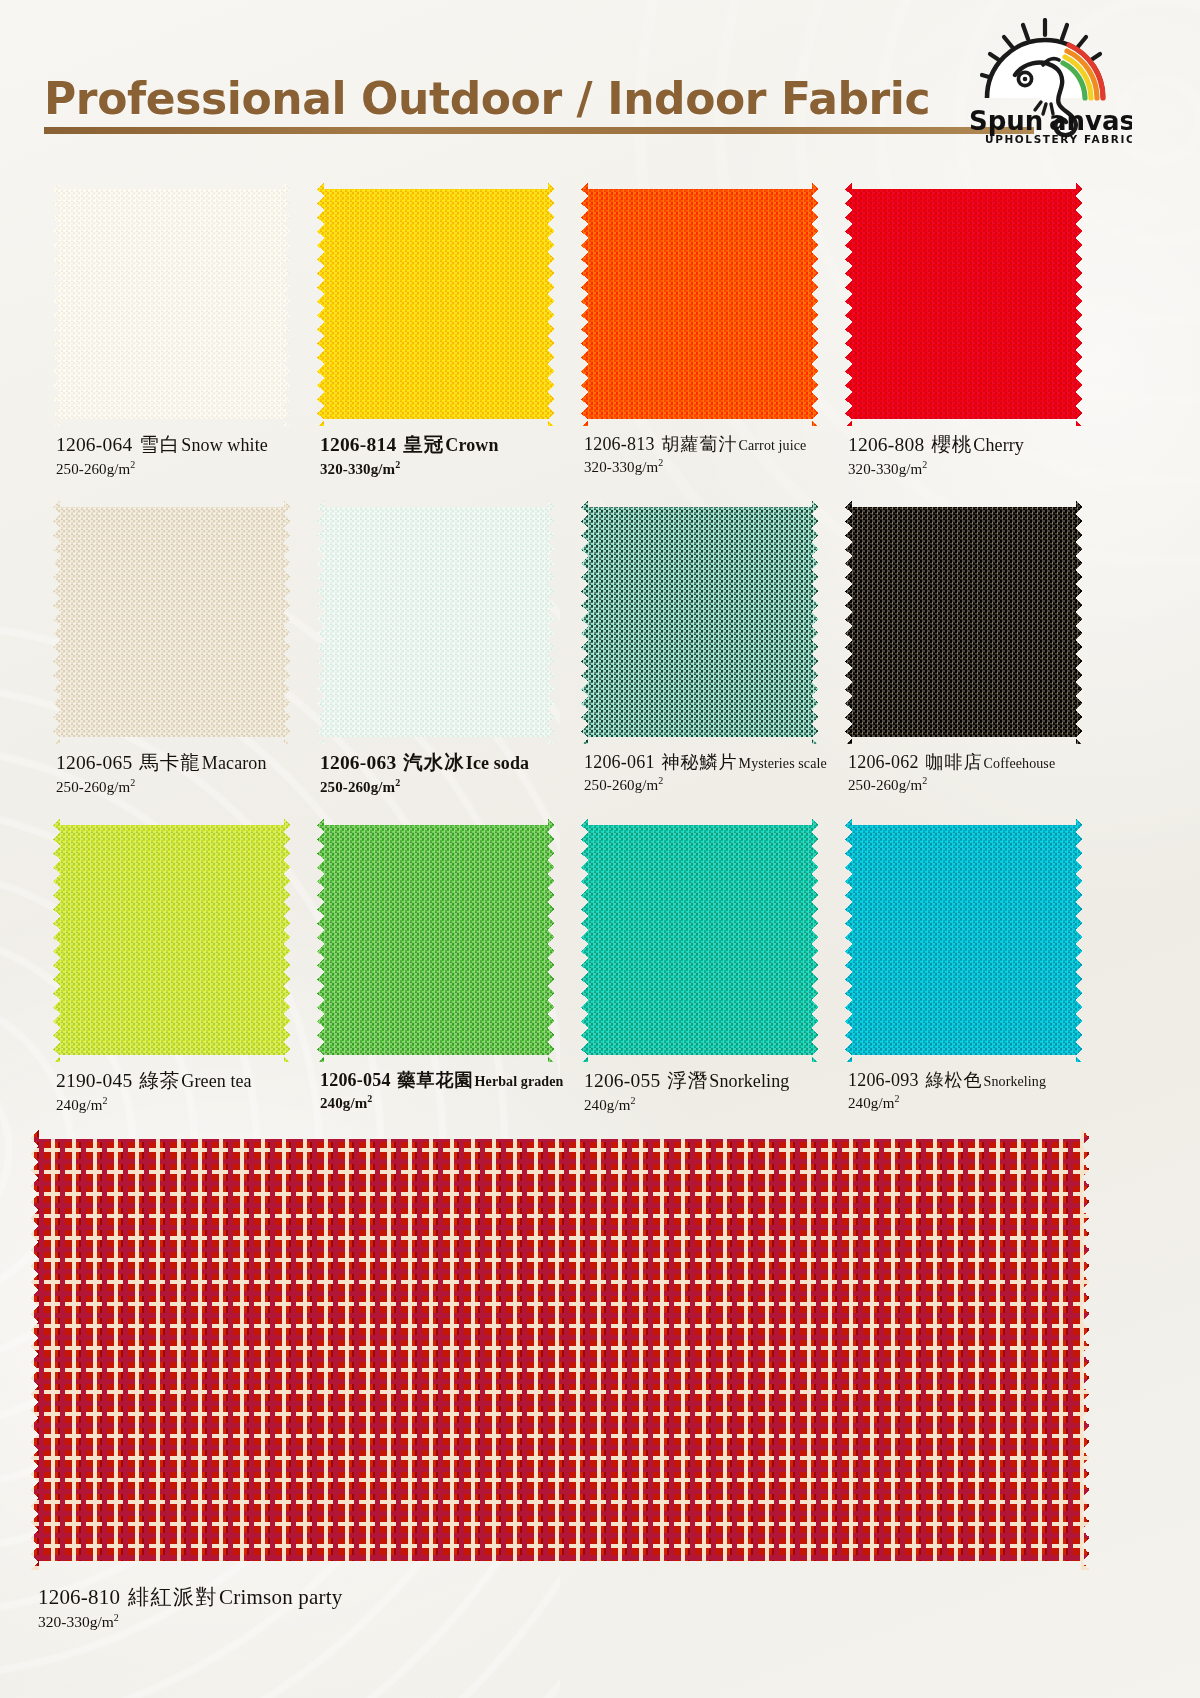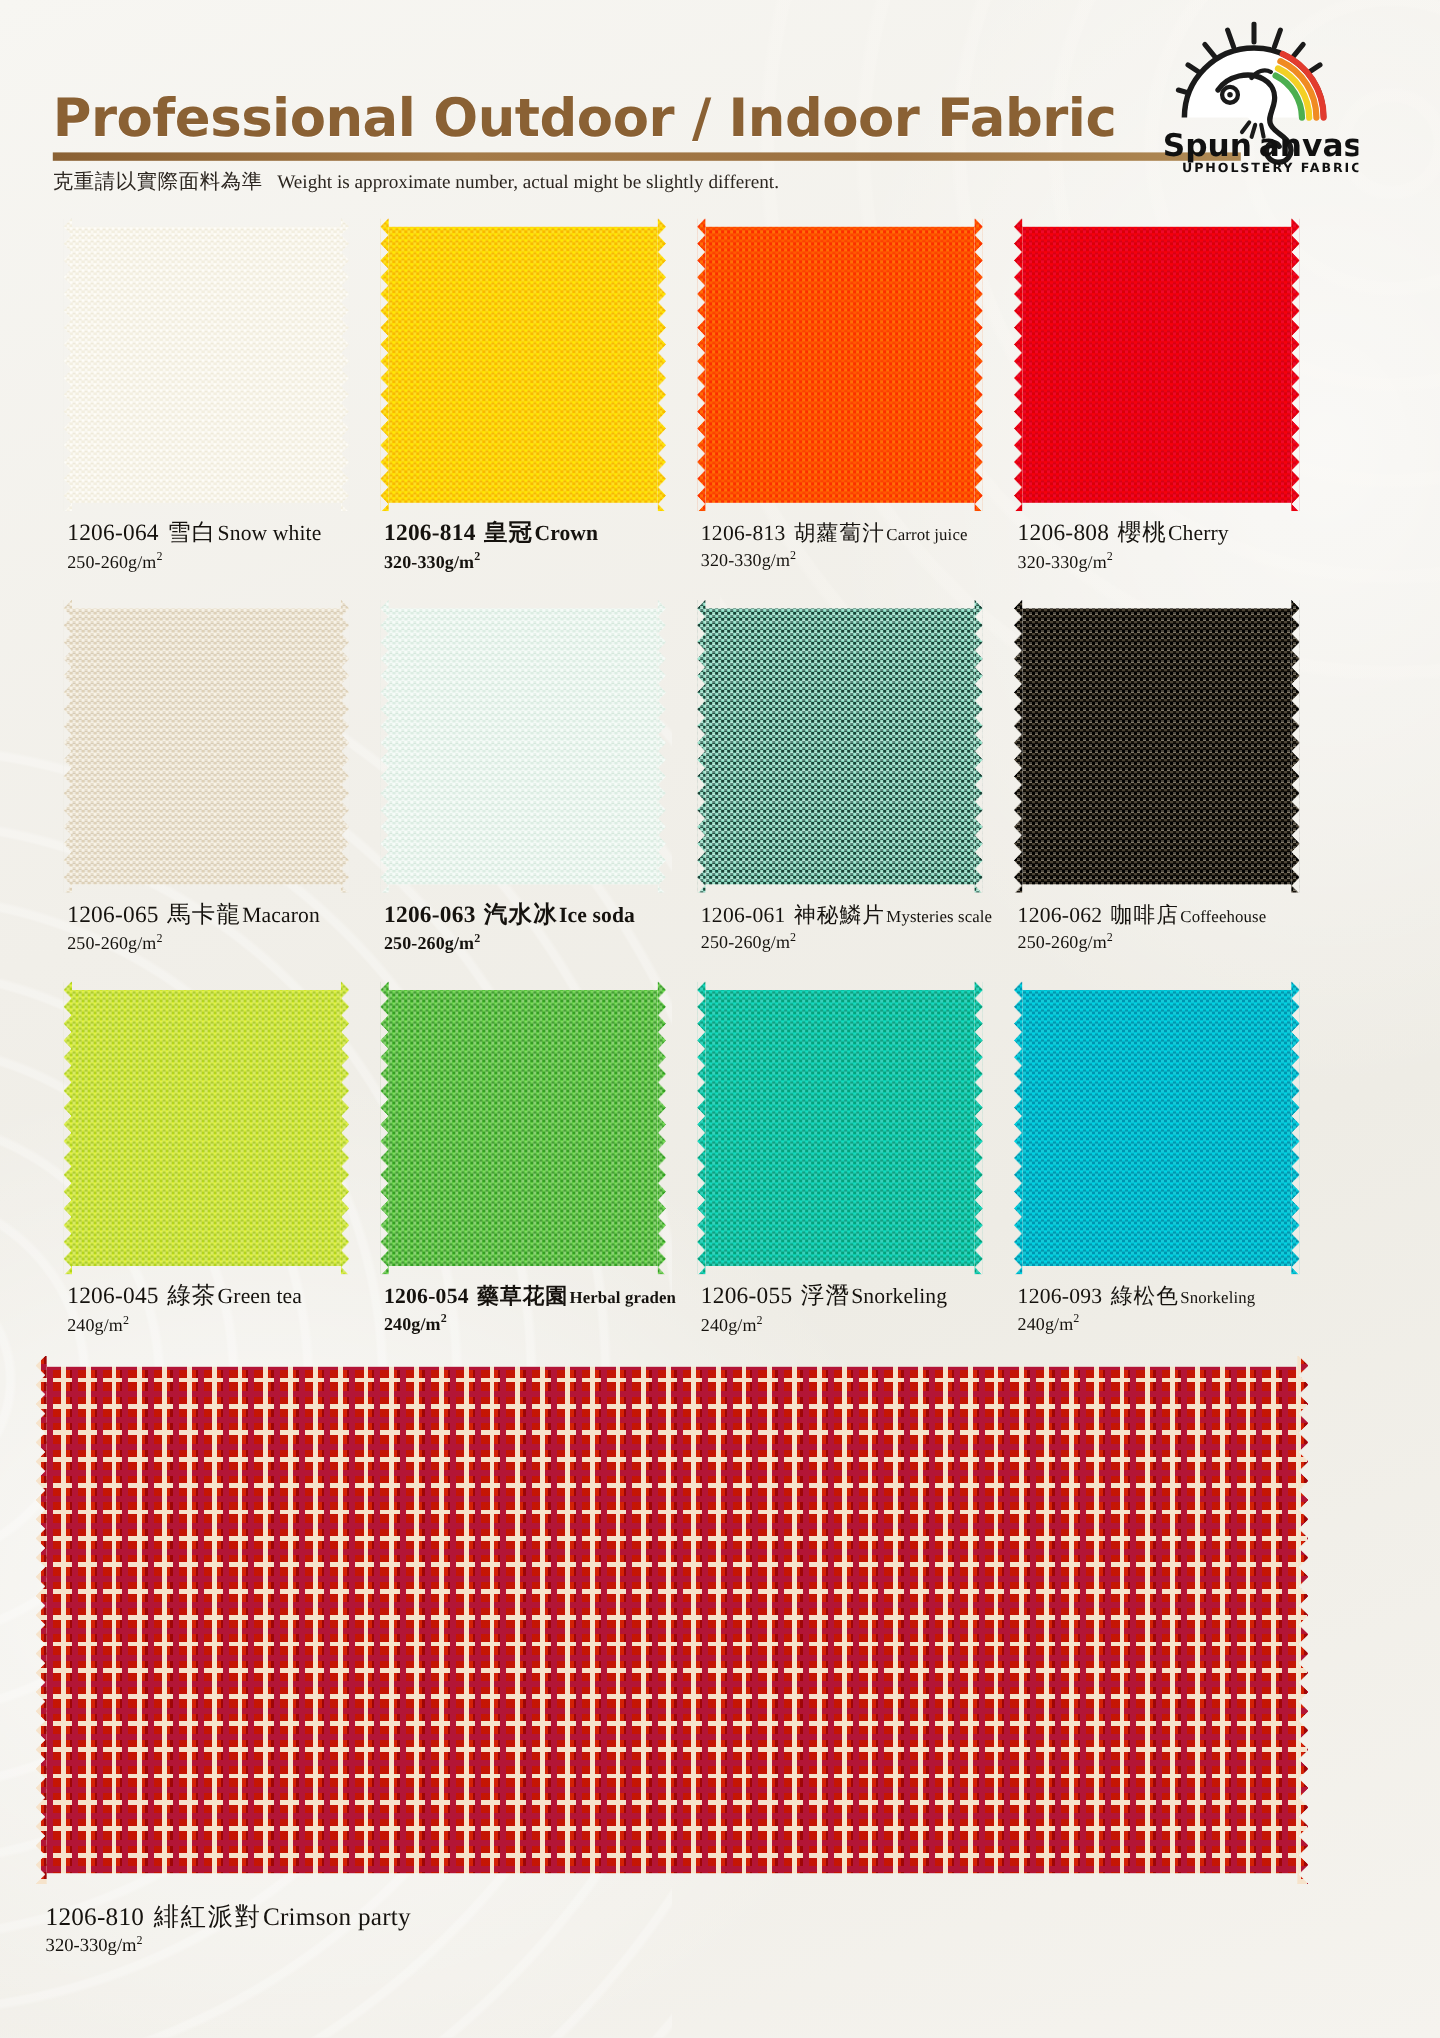--- a/index.html
+++ b/index.html
@@ -220,23 +220,20 @@
 <div class="page"></div>
 
 <div class="content">
 
   <div class="header">
 
     <div class="title">Professional Outdoor / Indoor Fabric</div>
 
     <div class="rule"></div>
 
-    <div class="subnote">
-      <span class="cn">克重請以實際面料為準</span><span class="en">Weight is approximate number, actual might be slightly different.</span>
-    </div>
 
     <div class="logo">
       <svg viewBox="0 0 175 128" xmlns="http://www.w3.org/2000/svg">
 
         <g stroke="#1a1a1a" stroke-width="4.2" stroke-linecap="round" fill="none">
           <line x1="88" y1="2" x2="88" y2="17"></line>
           <line x1="66" y1="7" x2="71" y2="21"></line>
           <line x1="110" y1="7" x2="105" y2="21"></line>
           <line x1="47" y1="19" x2="56" y2="30"></line>
           <line x1="129" y1="19" x2="120" y2="30"></line>
@@ -390,21 +387,21 @@
 
     <div class="row">
       <div class="cell c0">
         <div class="swatch-wrap">
           <div class="swatch">
               <div class="weave" style="background: repeating-linear-gradient(90deg, rgb(138, 161, 67) 0px, rgb(138, 161, 67) 2.2px, rgba(0, 0, 0, 0) 2.2px, rgba(0, 0, 0, 0) 5px), repeating-linear-gradient(0deg, rgb(198, 213, 136) 0px, rgb(198, 213, 136) 2.2px, rgba(0, 0, 0, 0) 2.2px, rgba(0, 0, 0, 0) 5px), repeating-conic-gradient(rgb(198, 213, 136) 0%, rgb(198, 213, 136) 25%, rgb(138, 161, 67) 0%, rgb(138, 161, 67) 50%) 0px 0px / 5px 5px, rgb(168, 189, 94); background-blend-mode: soft-light, soft-light, overlay, normal; opacity: 1;"></div>
             </div>
         </div>
         <div class="label">
           <div class="line1">
-            <span class="code">1206-045</span><span class="cnname">綠茶</span><span class="enname">Green tea</span>
+            <span class="code">2190-045</span><span class="cnname">綠茶</span><span class="enname">Green tea</span>
           </div>
           <div class="line2"><span>240g/m</span><sup>2</sup></div>
         </div>
       </div>
 
       <div class="cell c1">
         <div class="swatch-wrap">
           <div class="swatch">
               <div class="weave" style="background: repeating-linear-gradient(90deg, rgb(82, 127, 72) 0px, rgb(82, 127, 72) 2.2px, rgba(0, 0, 0, 0) 2.2px, rgba(0, 0, 0, 0) 5px), repeating-linear-gradient(0deg, rgb(157, 193, 147) 0px, rgb(157, 193, 147) 2.2px, rgba(0, 0, 0, 0) 2.2px, rgba(0, 0, 0, 0) 5px), repeating-conic-gradient(rgb(157, 193, 147) 0%, rgb(157, 193, 147) 25%, rgb(82, 127, 72) 0%, rgb(82, 127, 72) 50%) 0px 0px / 5px 5px, rgb(111, 158, 99); background-blend-mode: soft-light, soft-light, overlay, normal; opacity: 1;"></div>
             </div>

